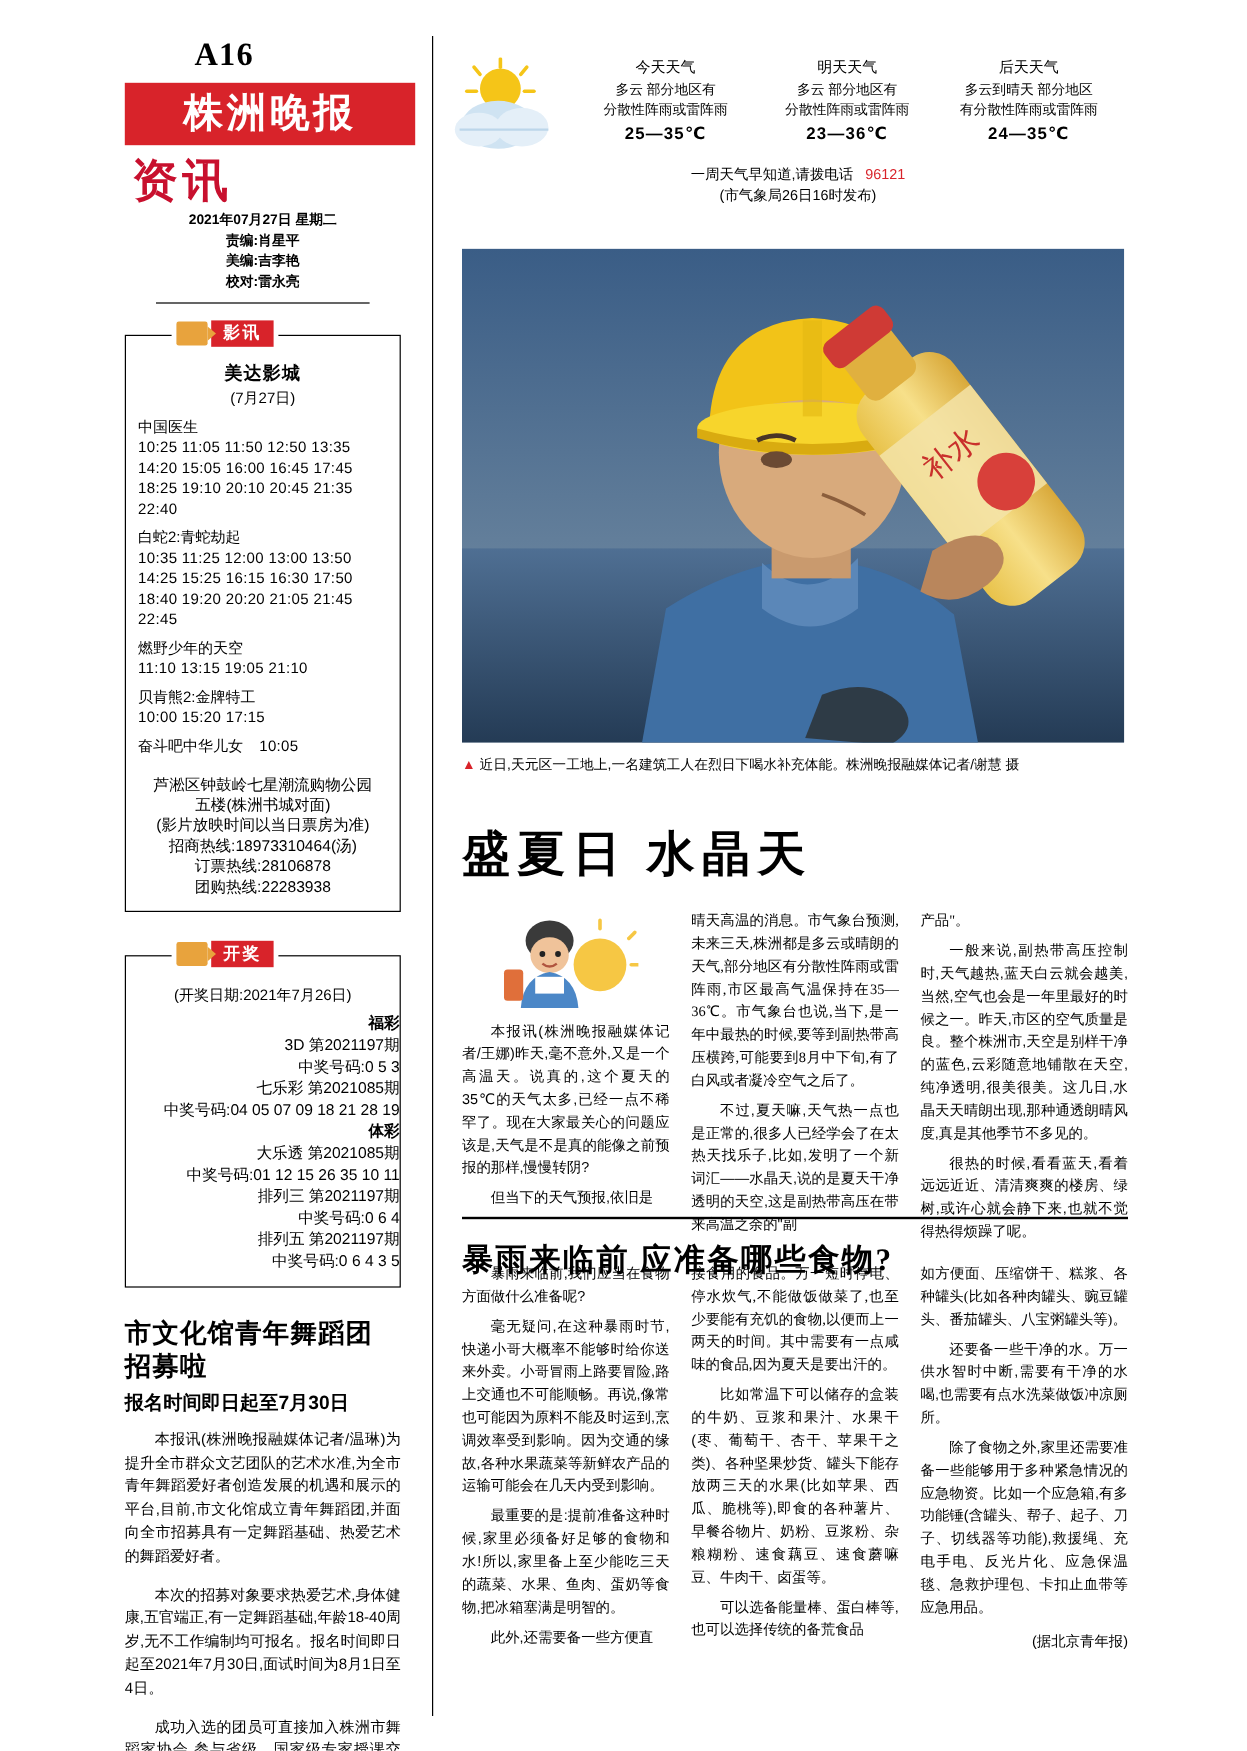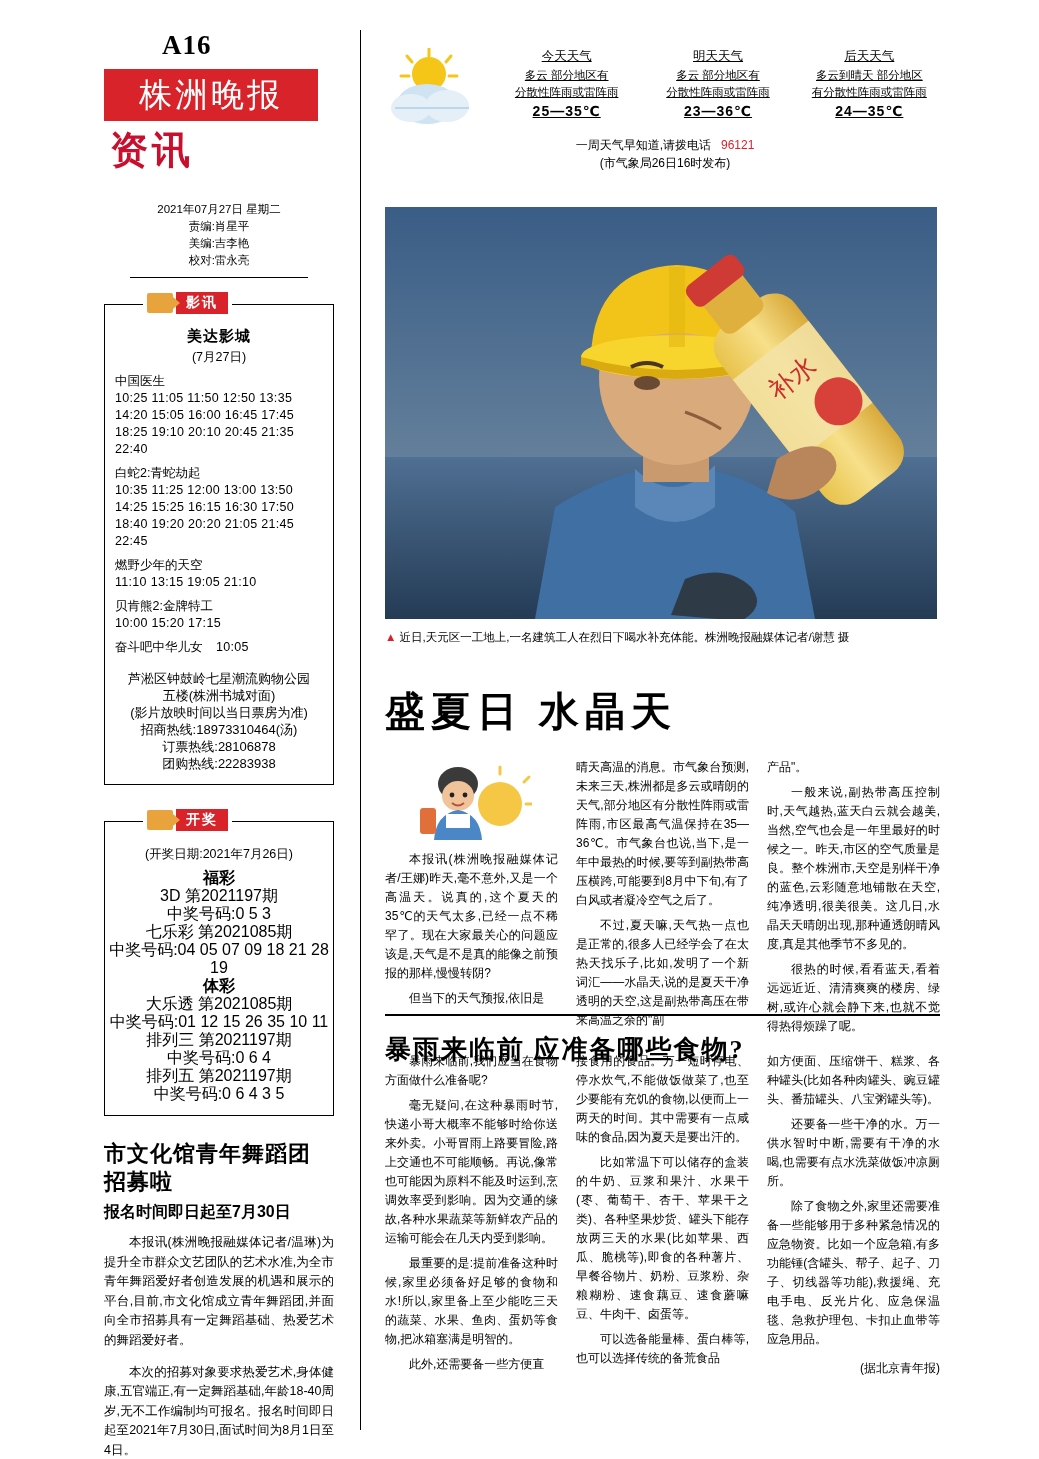--- a/index.html
+++ b/index.html
@@ -8,70 +8,70 @@
     font-family:"Liberation Sans","DejaVu Sans",sans-serif;
     color:#000;position:relative;overflow:hidden;
   }
   .page{position:relative;width:1039px;height:1459px;}
 
   
   .rail{position:absolute;left:104px;top:30px;width:230px;}
   .pagenum{font-size:27px;font-weight:bold;letter-spacing:1px;margin-left:58px;
            font-family:"Liberation Serif",serif;}
   .masthead{margin-top:8px;width:230px;}
-  .mast-red{background:#d8232a;color:#fff;display:block;width:214px;height:52px;
-            line-height:52px;text-align:center;font-size:33px;font-weight:normal;
+  .mast-red{background:#d8232a;color:#fff;display:block;width:242px;height:52px;
+            line-height:52px;text-align:center;font-size:33px;font-weight:bold;
             letter-spacing:3px;font-family:"Liberation Serif",serif;}
   .mast-sub{font-size:38px;font-weight:bold;letter-spacing:4px;color:#c8102e;
             margin-top:4px;margin-left:6px;font-family:"Liberation Serif",serif;}
-  .mast-meta{font-size:11.5px;line-height:17px;text-align:center;margin-top:25px;}
+  .mast-meta{font-size:11.5px;line-height:17px;text-align:center;margin-top:0;font-weight:bold;}
   .rule{border-top:1px solid #000;margin:8px 26px 0 26px;}
 
   .boxwrap{border:1px solid #000;margin-top:26px;padding:0 0 12px 0;position:relative;width:228px;}
   .boxtag{position:absolute;top:-13px;left:38px;background:#fff;padding:0 4px;display:flex;align-items:center;text-align:right;}
   .tagred{background:#d8232a;color:#fff;font-size:14px;font-weight:bold;padding:2px 10px;letter-spacing:2px;}
   .tagicon{width:26px;height:20px;margin-right:3px;background:#e8a33d;position:relative;border-radius:2px;}
   .tagicon:after{content:"";position:absolute;right:-7px;top:4px;border-left:7px solid #e8a33d;
                  border-top:6px solid transparent;border-bottom:6px solid transparent;}
   .cinema-title{text-align:center;font-size:15px;font-weight:bold;margin-top:22px;letter-spacing:1px;}
   .cinema-date{text-align:center;font-size:12.5px;margin-top:3px;}
   .film{margin:7px 0 0 10px;font-size:12.5px;line-height:17px;}
   .film .name{font-weight:normal;}
   .film .times{letter-spacing:0.3px;}
   .cinema-foot{font-size:13px;line-height:17px;text-align:center;margin-top:14px;padding:0 8px;}
 
   .lottery-title{text-align:center;font-size:12.5px;margin-top:20px;}
-  .lot-center{text-align:center;font-size:16px;line-height:18px;margin-top:6px;}
+  .lot-center{text-align:right;font-size:13px;line-height:18px;margin-top:6px;}
   .lot-head{font-weight:bold;}
 
   .recruit-h{font-size:22px;font-weight:bold;line-height:28px;margin-top:24px;letter-spacing:1px;}
   .recruit-sub{font-size:16px;font-weight:bold;margin-top:6px;}
   .recruit-p{font-size:12.5px;line-height:19.5px;margin-top:10px;text-align:justify;}
 
   
-  .weather{position:absolute;left:385px;top:48px;width:560px;display:flex;gap:0;text-decoration:underline;}
+  .weather{position:absolute;left:373px;top:48px;width:560px;display:flex;gap:0;}
   .wicon{width:96px;height:86px;position:relative;margin-right:10px;}
   .wcol{flex:1;text-align:center;font-size:11.5px;line-height:17px;}
   .wcol .wday{font-size:12.5px;margin-bottom:2px;}
   .wcol .wtemp{font-weight:bold;font-size:14px;letter-spacing:1px;margin-top:2px;}
   .wnote{position:absolute;left:385px;top:136px;width:560px;text-align:center;font-size:12px;line-height:18px;}
   .wnote .red{color:#d8232a;margin-left:10px;}
 
   
   .photo{position:absolute;left:385px;top:207px;width:552px;height:412px;overflow:hidden;}
   .caption{position:absolute;left:385px;top:630px;width:552px;font-size:11.5px;}
   .caption .tri{color:#d8232a;}
 
   
   .h1{position:absolute;left:385px;top:684px;font-size:40px;font-weight:bold;letter-spacing:6px;
       font-family:"Liberation Serif",serif;}
   .cols1{position:absolute;left:385px;top:758px;width:555px;display:flex;gap:18px;}
   .col{width:173px;font-size:12px;line-height:19px;text-align:justify;}
   .col p{margin:0 0 6px 0;text-indent:2em;}
-  .col p.noind{text-indent:0;}
+  .col p.noind{text-indent:0;font-family:Liberation Serif, serif;}
   .avatar{width:120px;height:78px;margin:4px auto 10px auto;position:relative;}
 
   .hr2{position:absolute;left:385px;top:1014px;width:555px;border-top:2px solid #000;}
   .h2{position:absolute;left:385px;top:1032px;font-size:26px;font-weight:bold;letter-spacing:2px;
       font-family:"Liberation Serif",serif;}
   .cols2{position:absolute;left:385px;top:1052px;width:555px;display:flex;gap:18px;}
   .src{text-align:right;font-size:12px;margin-top:10px;}
 
   .vline{position:absolute;left:360px;top:30px;width:0;height:1400px;border-left:1px solid #000;}
 </style>

